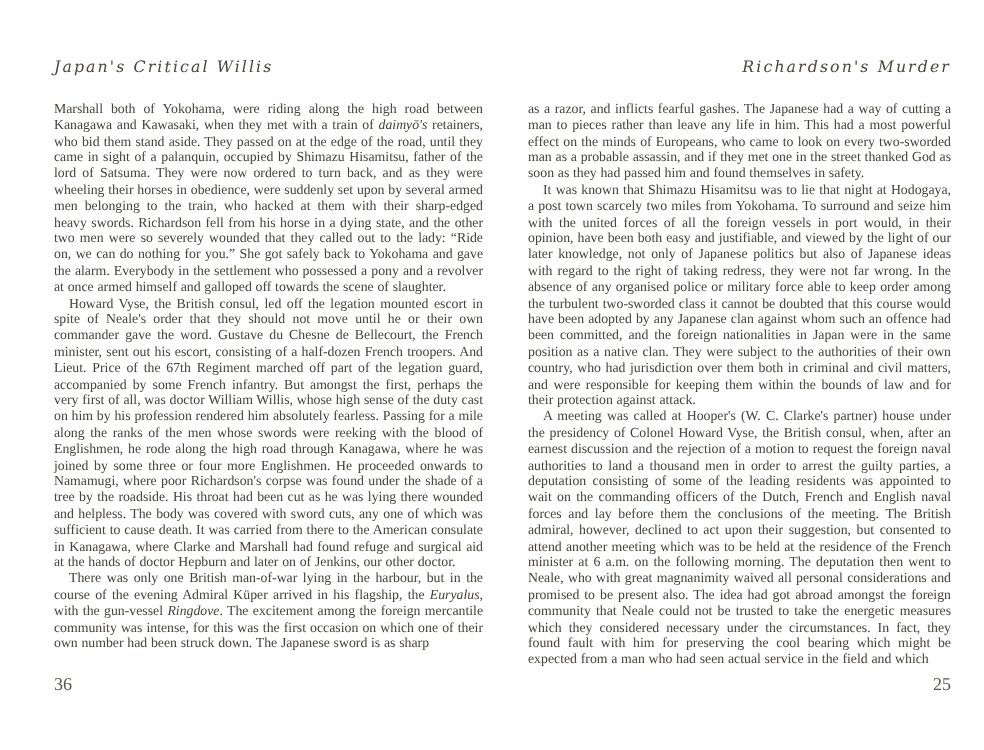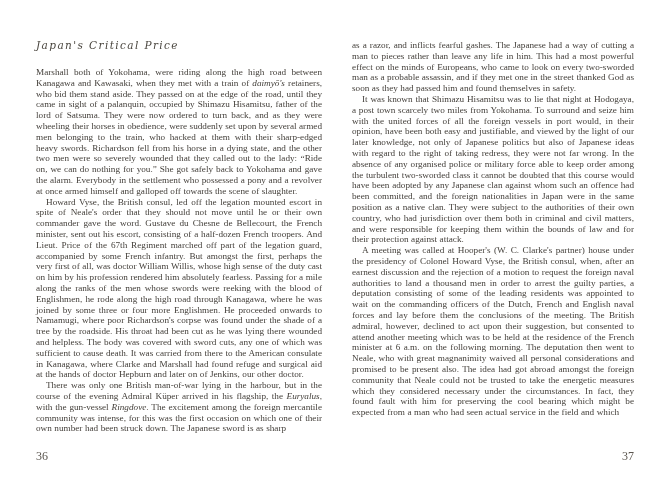--- a/index.html
+++ b/index.html
@@ -69,33 +69,34 @@
     width: 282px;
     text-align: right;
   }
 </style>
 </head>
 <body>
 
 <div class="spread">
 
   <div class="page page-left">
-    <div class="running-head">Japan's Critical Price</div>
+    <div class="running-head">Japan's Critical Willis</div>
     <div class="body-text">
       <p>Marshall both of Yokohama, were riding along the high road between Kanagawa and Kawasaki, when they met with a train of <i>daimyō's</i> retainers, who bid them stand aside. They passed on at the edge of the road, until they came in sight of a palanquin, occupied by Shimazu Hisamitsu, father of the lord of Satsuma. They were now ordered to turn back, and as they were wheeling their horses in obedience, were suddenly set upon by several armed men belonging to the train, who hacked at them with their sharp-edged heavy swords. Richardson fell from his horse in a dying state, and the other two men were so severely wounded that they called out to the lady: “Ride on, we can do nothing for you.” She got safely back to Yokohama and gave the alarm. Everybody in the settlement who possessed a pony and a revolver at once armed himself and galloped off towards the scene of slaughter.</p>
       <p class="indent">Howard Vyse, the British consul, led off the legation mounted escort in spite of Neale's order that they should not move until he or their own commander gave the word. Gustave du Chesne de Bellecourt, the French minister, sent out his escort, consisting of a half-dozen French troopers. And Lieut. Price of the 67th Regiment marched off part of the legation guard, accompanied by some French infantry. But amongst the first, perhaps the very first of all, was doctor William Willis, whose high sense of the duty cast on him by his profession rendered him absolutely fearless. Passing for a mile along the ranks of the men whose swords were reeking with the blood of Englishmen, he rode along the high road through Kanagawa, where he was joined by some three or four more Englishmen. He proceeded onwards to Namamugi, where poor Richardson's corpse was found under the shade of a tree by the roadside. His throat had been cut as he was lying there wounded and helpless. The body was covered with sword cuts, any one of which was sufficient to cause death. It was carried from there to the American consulate in Kanagawa, where Clarke and Marshall had found refuge and surgical aid at the hands of doctor Hepburn and later on of Jenkins, our other doctor.</p>
       <p class="indent">There was only one British man-of-war lying in the harbour, but in the course of the evening Admiral Küper arrived in his flagship, the <i>Euryalus</i>, with the gun-vessel <i>Ringdove</i>. The excitement among the foreign mercantile community was intense, for this was the first occasion on which one of their own number had been struck down. The Japanese sword is as sharp</p>
     </div>
   </div>
 
   <div class="page page-right">
+    <div class="running-head">Richardson's Murder</div>
     <div class="body-text">
       <p>as a razor, and inflicts fearful gashes. The Japanese had a way of cutting a man to pieces rather than leave any life in him. This had a most powerful effect on the minds of Europeans, who came to look on every two-sworded man as a probable assassin, and if they met one in the street thanked God as soon as they had passed him and found themselves in safety.</p>
       <p class="indent">It was known that Shimazu Hisamitsu was to lie that night at Hodogaya, a post town scarcely two miles from Yokohama. To surround and seize him with the united forces of all the foreign vessels in port would, in their opinion, have been both easy and justifiable, and viewed by the light of our later knowledge, not only of Japanese politics but also of Japanese ideas with regard to the right of taking redress, they were not far wrong. In the absence of any organised police or military force able to keep order among the turbulent two-sworded class it cannot be doubted that this course would have been adopted by any Japanese clan against whom such an offence had been committed, and the foreign nationalities in Japan were in the same position as a native clan. They were subject to the authorities of their own country, who had jurisdiction over them both in criminal and civil matters, and were responsible for keeping them within the bounds of law and for their protection against attack.</p>
       <p class="indent">A meeting was called at Hooper's (W. C. Clarke's partner) house under the presidency of Colonel Howard Vyse, the British consul, when, after an earnest discussion and the rejection of a motion to request the foreign naval authorities to land a thousand men in order to arrest the guilty parties, a deputation consisting of some of the leading residents was appointed to wait on the commanding officers of the Dutch, French and English naval forces and lay before them the conclusions of the meeting. The British admiral, however, declined to act upon their suggestion, but consented to attend another meeting which was to be held at the residence of the French minister at 6 a.m. on the following morning. The deputation then went to Neale, who with great magnanimity waived all personal considerations and promised to be present also. The idea had got abroad amongst the foreign community that Neale could not be trusted to take the energetic measures which they considered necessary under the circumstances. In fact, they found fault with him for preserving the cool bearing which might be expected from a man who had seen actual service in the field and which</p>
     </div>
   </div>
 
   <div class="folio folio-left">36</div>
 
-  <div class="folio folio-right">37</div>
+  <div class="folio folio-right">25</div>
 
 </div>
 
 </body></html>

